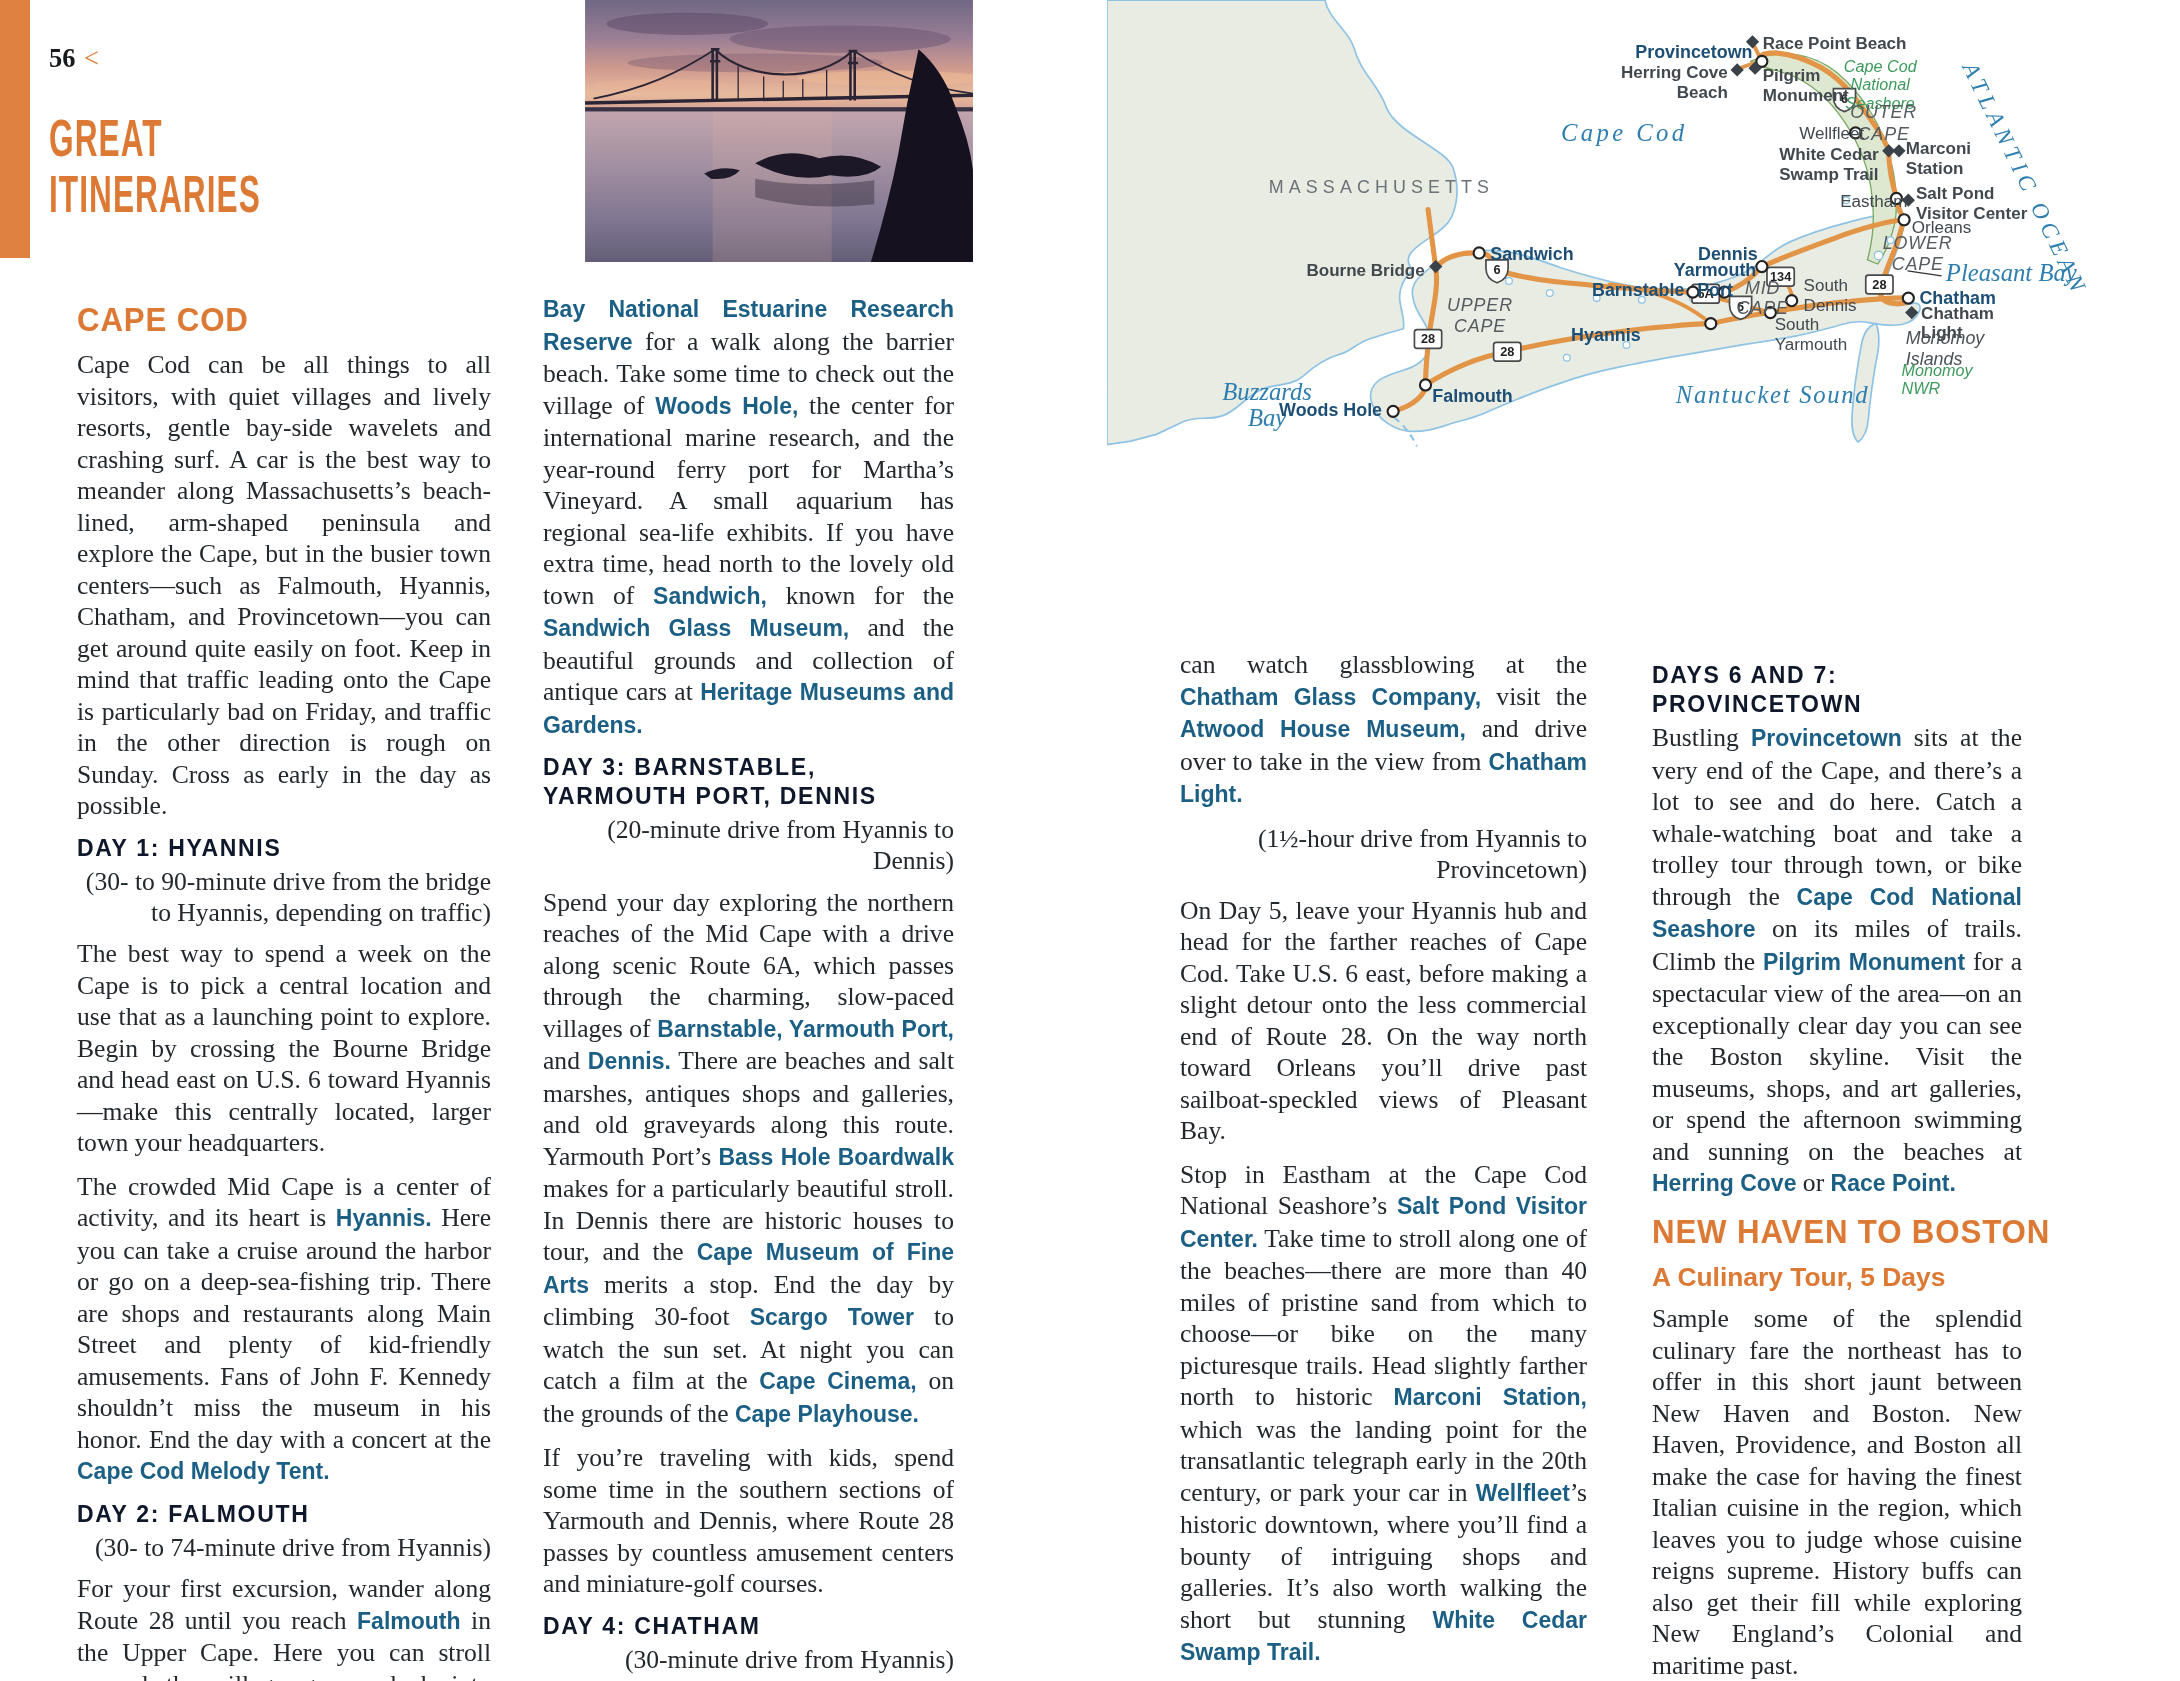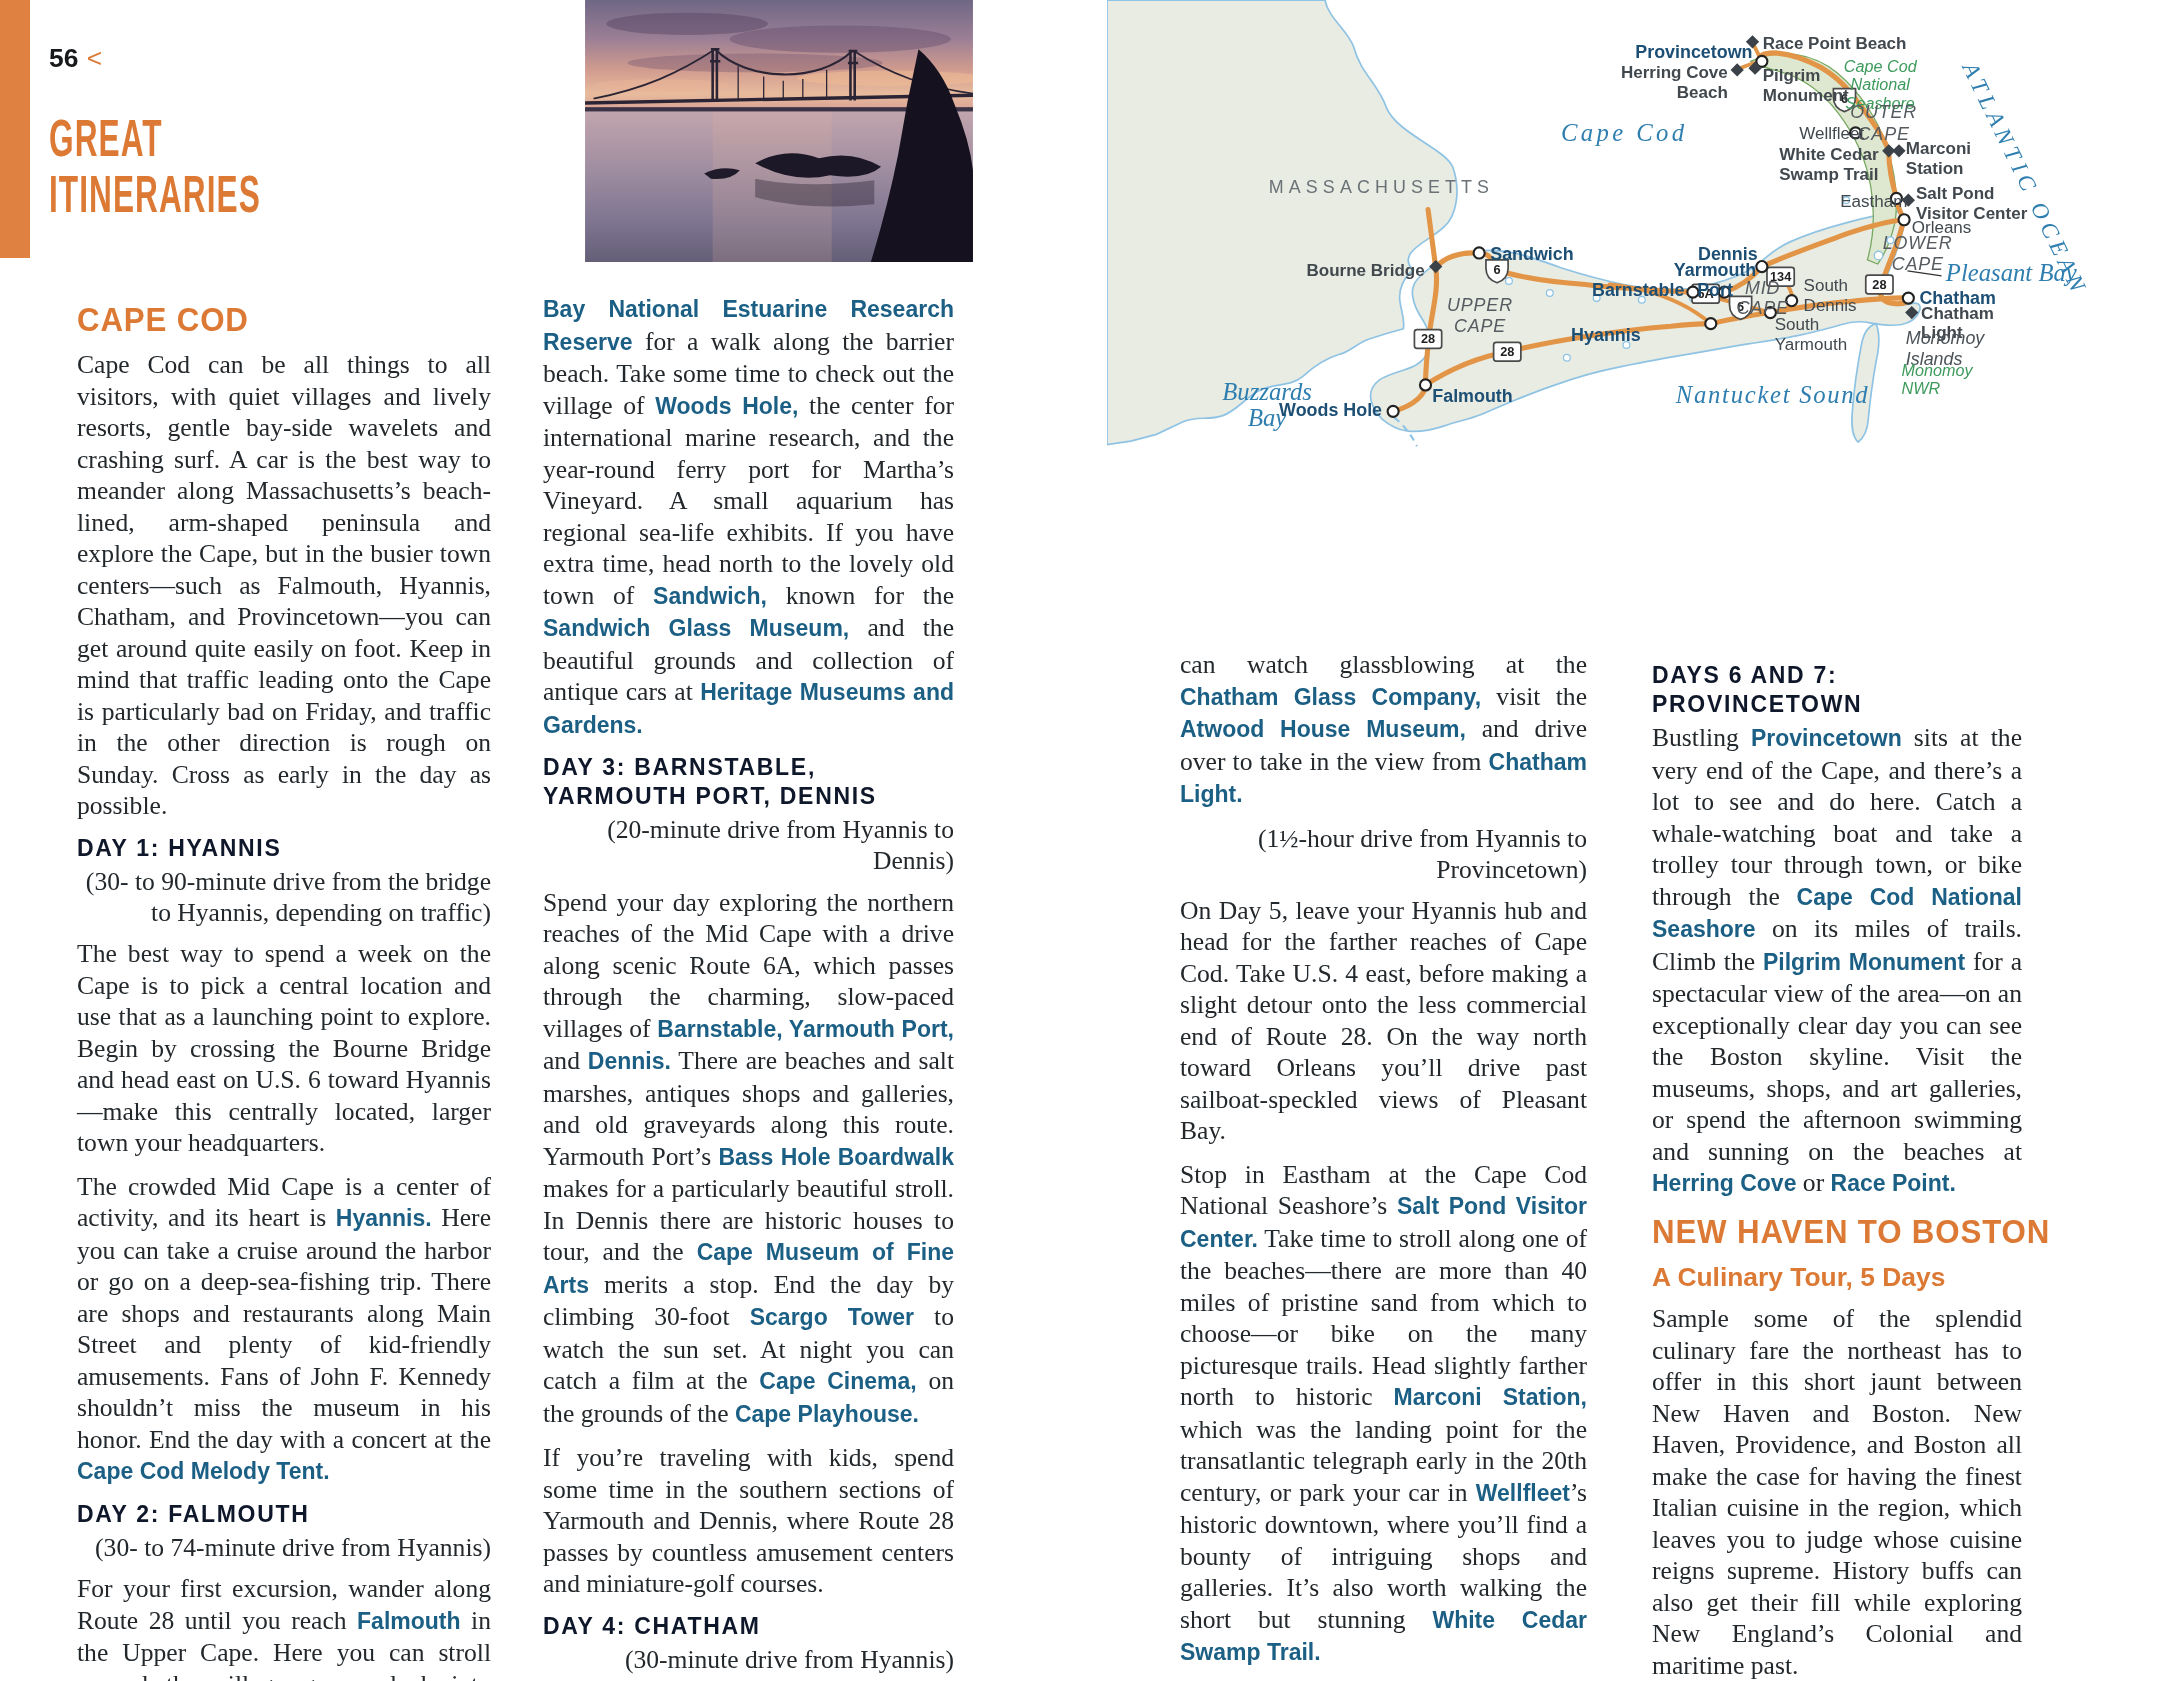--- a/index.html
+++ b/index.html
@@ -2,21 +2,21 @@
 <html style="font-size:13.6px"><head>
 <meta charset="utf-8">
 <style>
   html,body{margin:0;padding:0;}
   body{width:2181px;height:1681px;background:#ffffff;position:relative;overflow:hidden;
        font-family:"Liberation Serif",serif;color:#23282c;}
   .abs{position:absolute;}
   
   #accent-bar{left:0;top:0;width:30px;height:258px;background:#DF8140;}
   
-  #pagenum{left:49px;top:43px;font-family:Liberation Sans, sans-serif;font-size:26.4px;font-weight:bold;color:#17191c;text-align:center;}
+  #pagenum{left:49px;top:43px;font-family:Liberation Serif, serif;font-size:26.4px;font-weight:bold;color:#17191c;text-align:center;}
   #pagenum .mk{color:#DC7A35;font-weight:normal;margin-left:8.5px;}
   
   #title{left:49px;top:111px;}
   .title-line{transform:scaleX(.62);transform-origin:left;white-space:nowrap;
       font-family:"Liberation Sans",sans-serif;font-weight:bold;font-size:51px;line-height:56px;
       color:#DC7A35;letter-spacing:1.7px;}
   
   #photo{left:585px;top:0;width:388px;height:262px;}
   
   .col{position:absolute;text-align:justify;}
@@ -128,21 +128,21 @@
     <div class="day">DAY 3: BARNSTABLE,<br>YARMOUTH PORT, DENNIS</div>
     <div class="it">(20-minute drive from Hyannis to Dennis)</div>
     <p class="body"><span>Spend your day exploring the northern reaches of the Mid Cape with a drive along scenic Route 6A, which passes through the charming, slow-paced villages of </span><span class="lk">Barnstable, Yarmouth Port,</span><span> and </span><span class="lk">Dennis.</span><span> There are beaches and salt marshes, antiques shops and galleries, and old graveyards along this route. Yarmouth Port’s </span><span class="lk">Bass Hole Boardwalk</span><span> makes for a particularly beautiful stroll. In Dennis there are historic houses to tour, and the </span><span class="lk">Cape Museum of Fine Arts</span><span> merits a stop. End the day by climbing 30-foot </span><span class="lk">Scargo Tower</span><span> to watch the sun set. At night you can catch a film at the </span><span class="lk">Cape Cinema,</span><span> on the grounds of the </span><span class="lk">Cape Playhouse.</span></p>
     <p class="body"><span>If you’re traveling with kids, spend some time in the southern sections of Yarmouth and Dennis, where Route 28 passes by countless amusement centers and miniature-golf courses.</span></p>
     <div class="day">DAY 4: CHATHAM</div>
     <div class="it">(30-minute drive from Hyannis)</div>
   </div>
 <div class="col" id="col3">
     <p class="body"><span>can watch glassblowing at the </span><span class="lk">Chatham Glass Company,</span><span> visit the </span><span class="lk">Atwood House Museum,</span><span> and drive over to take in the view from </span><span class="lk">Chatham Light.</span></p>
     <div class="it">(1½-hour drive from Hyannis to Provincetown)</div>
-    <p class="body"><span>On Day 5, leave your Hyannis hub and head for the farther reaches of Cape Cod. Take U.S. 4 east, before making a slight detour onto the less commercial end of Route 28. On the way north toward Orleans you’ll drive past sailboat-speckled views of Pleasant Bay.</span></p>
+    <p class="body"><span>On Day 5, leave your Hyannis hub and head for the farther reaches of Cape Cod. Take U.S. 6 east, before making a slight detour onto the less commercial end of Route 28. On the way north toward Orleans you’ll drive past sailboat-speckled views of Pleasant Bay.</span></p>
     <p class="body"><span>Stop in Eastham at the Cape Cod National Seashore’s </span><span class="lk">Salt Pond Visitor Center.</span><span> Take time to stroll along one of the beaches—there are more than 40 miles of pristine sand from which to choose—or bike on the many picturesque trails. Head slightly farther north to historic </span><span class="lk">Marconi Station,</span><span> which was the landing point for the transatlantic telegraph early in the 20th century, or park your car in </span><span class="lk">Wellfleet</span><span>’s historic downtown, where you’ll find a bounty of intriguing shops and galleries. It’s also worth walking the short but stunning </span><span class="lk">White Cedar Swamp Trail.</span></p>
   </div>
 <div class="col" id="col4">
     <div class="day">DAYS 6 AND 7: PROVINCETOWN</div>
     <p class="body"><span>Bustling </span><span class="lk">Provincetown</span><span> sits at the very end of the Cape, and there’s a lot to see and do here. Catch a whale-watching boat and take a trolley tour through town, or bike through the </span><span class="lk">Cape Cod National Seashore</span><span> on its miles of trails. Climb the </span><span class="lk">Pilgrim Monument</span><span> for a spectacular view of the area—on an exceptionally clear day you can see the Boston skyline. Visit the museums, shops, and art galleries, or spend the afternoon swimming and sunning on the beaches at </span><span class="lk">Herring Cove</span><span> or </span><span class="lk">Race Point.</span></p>
     <div class="h1">NEW HAVEN TO BOSTON</div>
     <div class="h2">A Culinary Tour, 5 Days</div>
     <p class="body"><span>Sample some of the splendid culinary fare the northeast has to offer in this short jaunt between New Haven and Boston. New Haven, Providence, and Boston all make the case for having the finest Italian cuisine in the region, which leaves you to judge whose cuisine reigns supreme. History buffs can also get their fill while exploring New England’s Colonial and maritime past.</span></p>
   </div>
 

